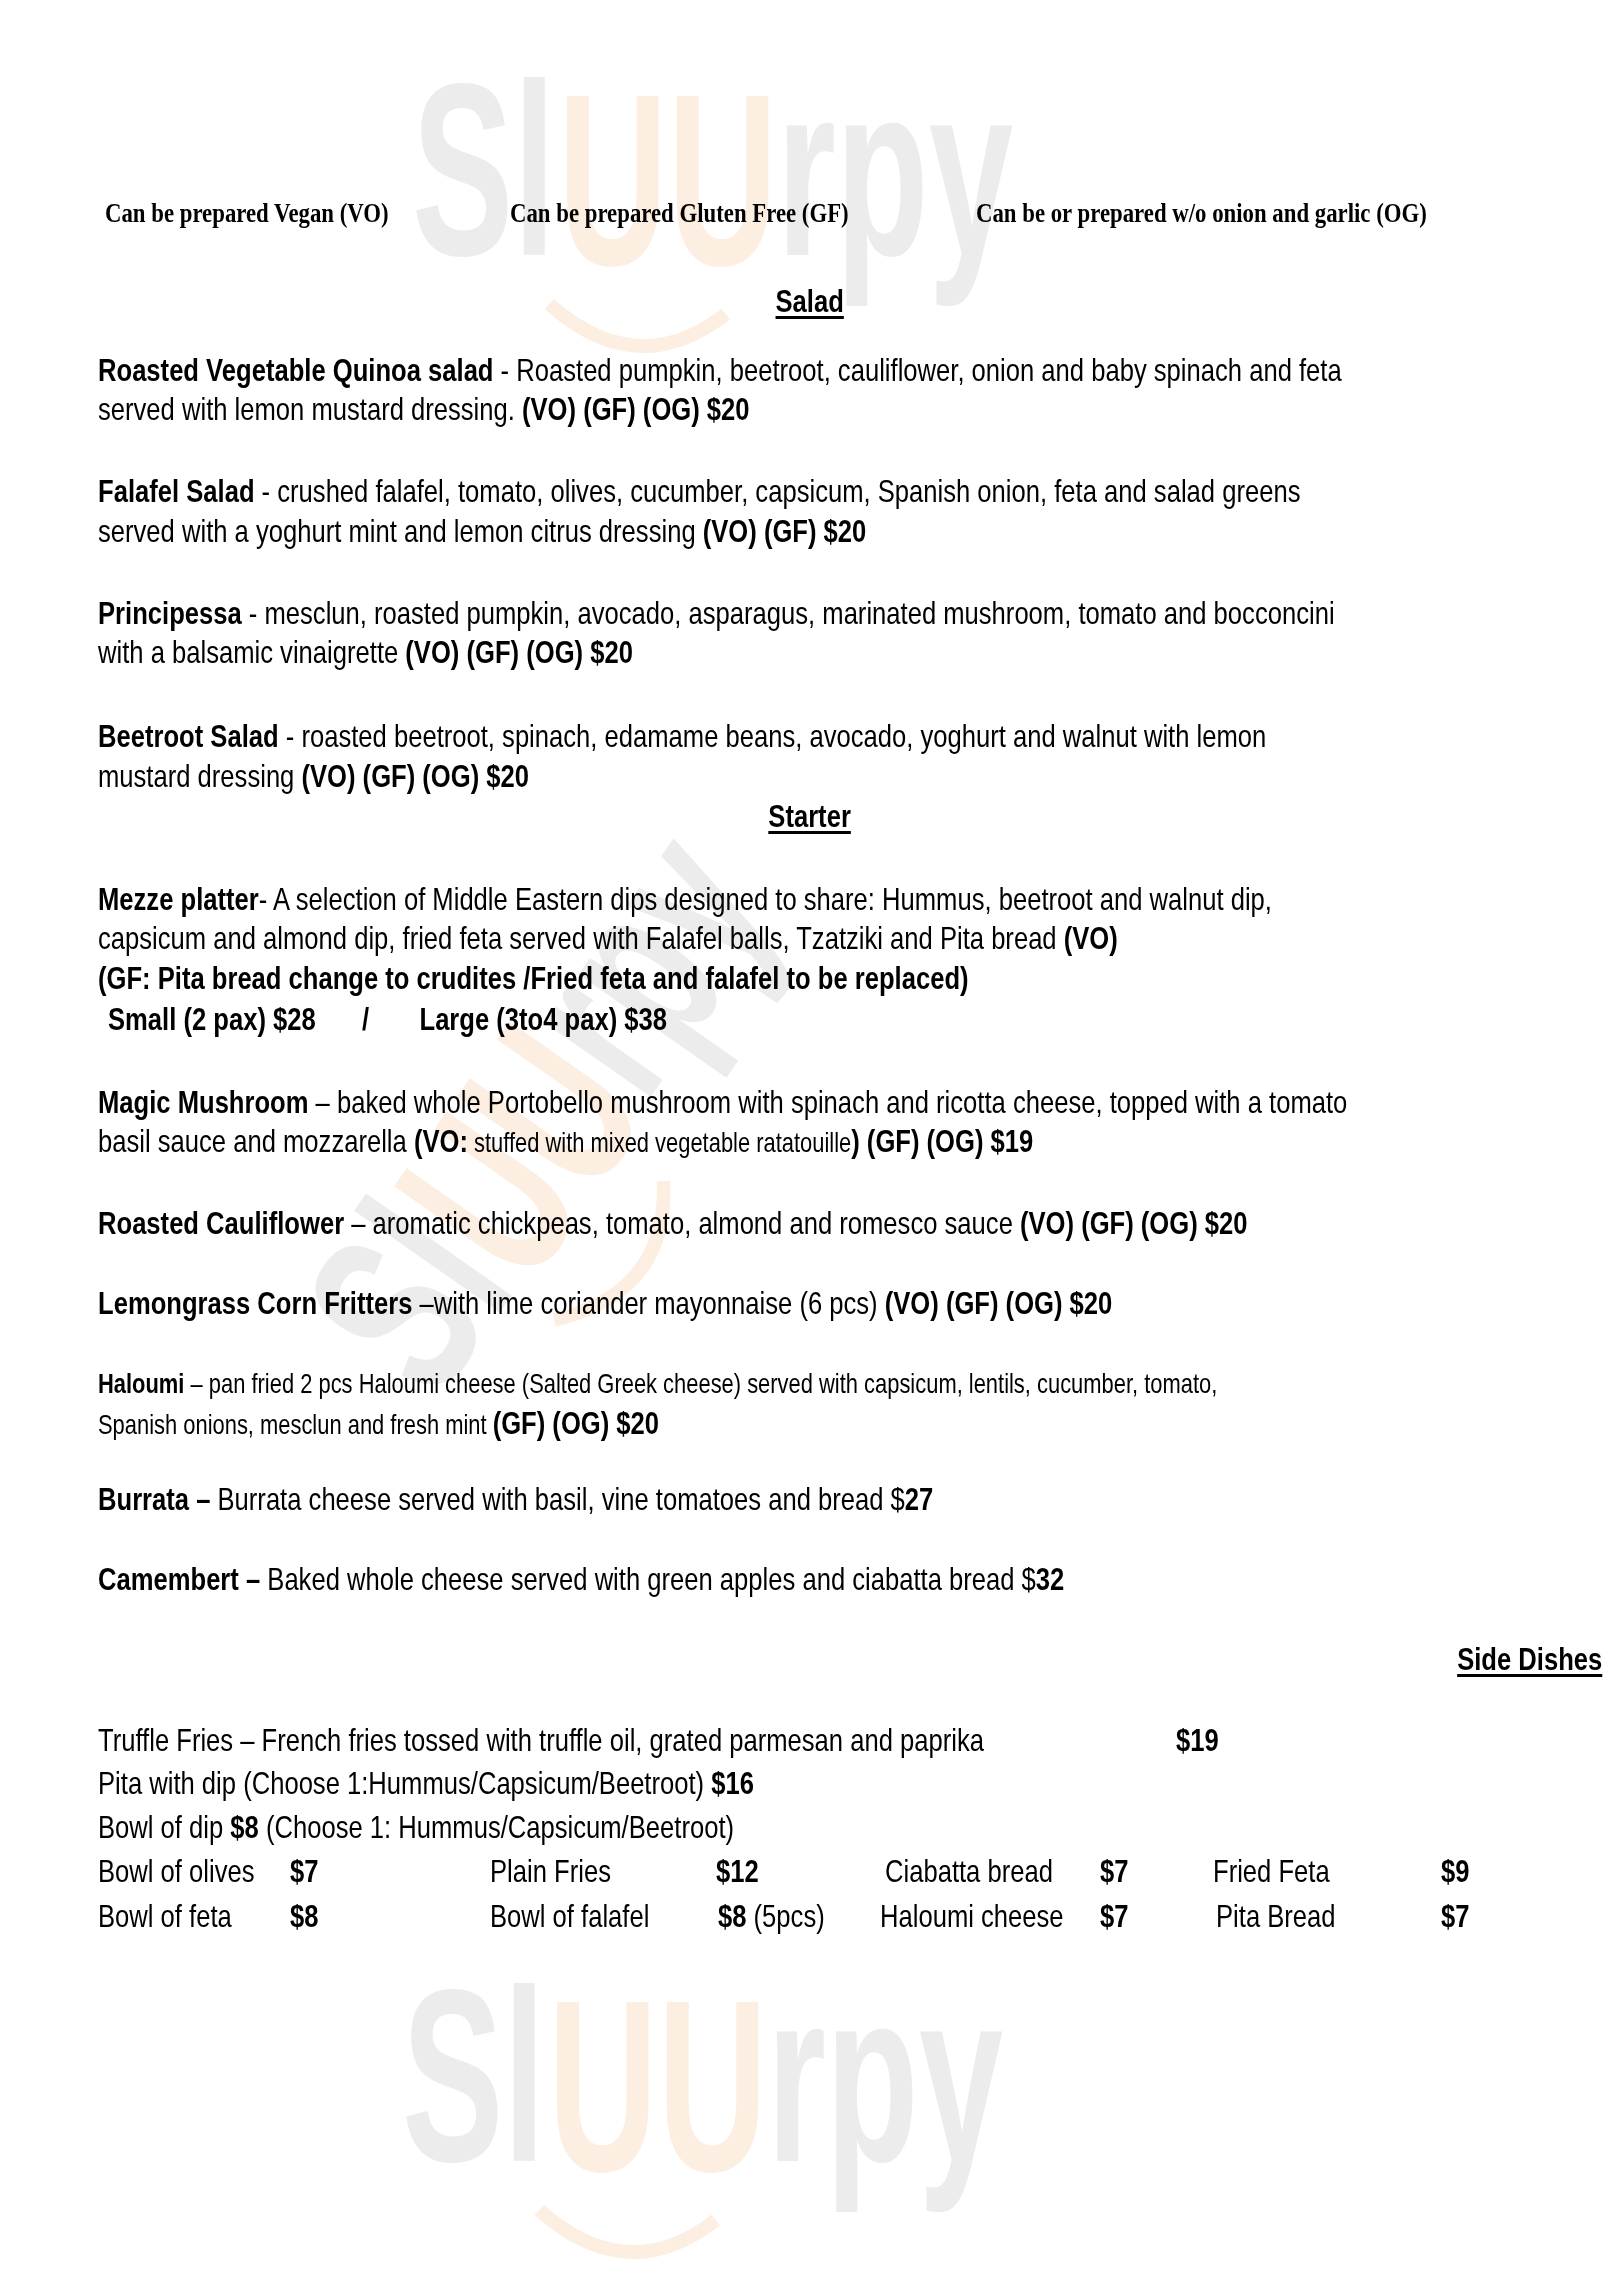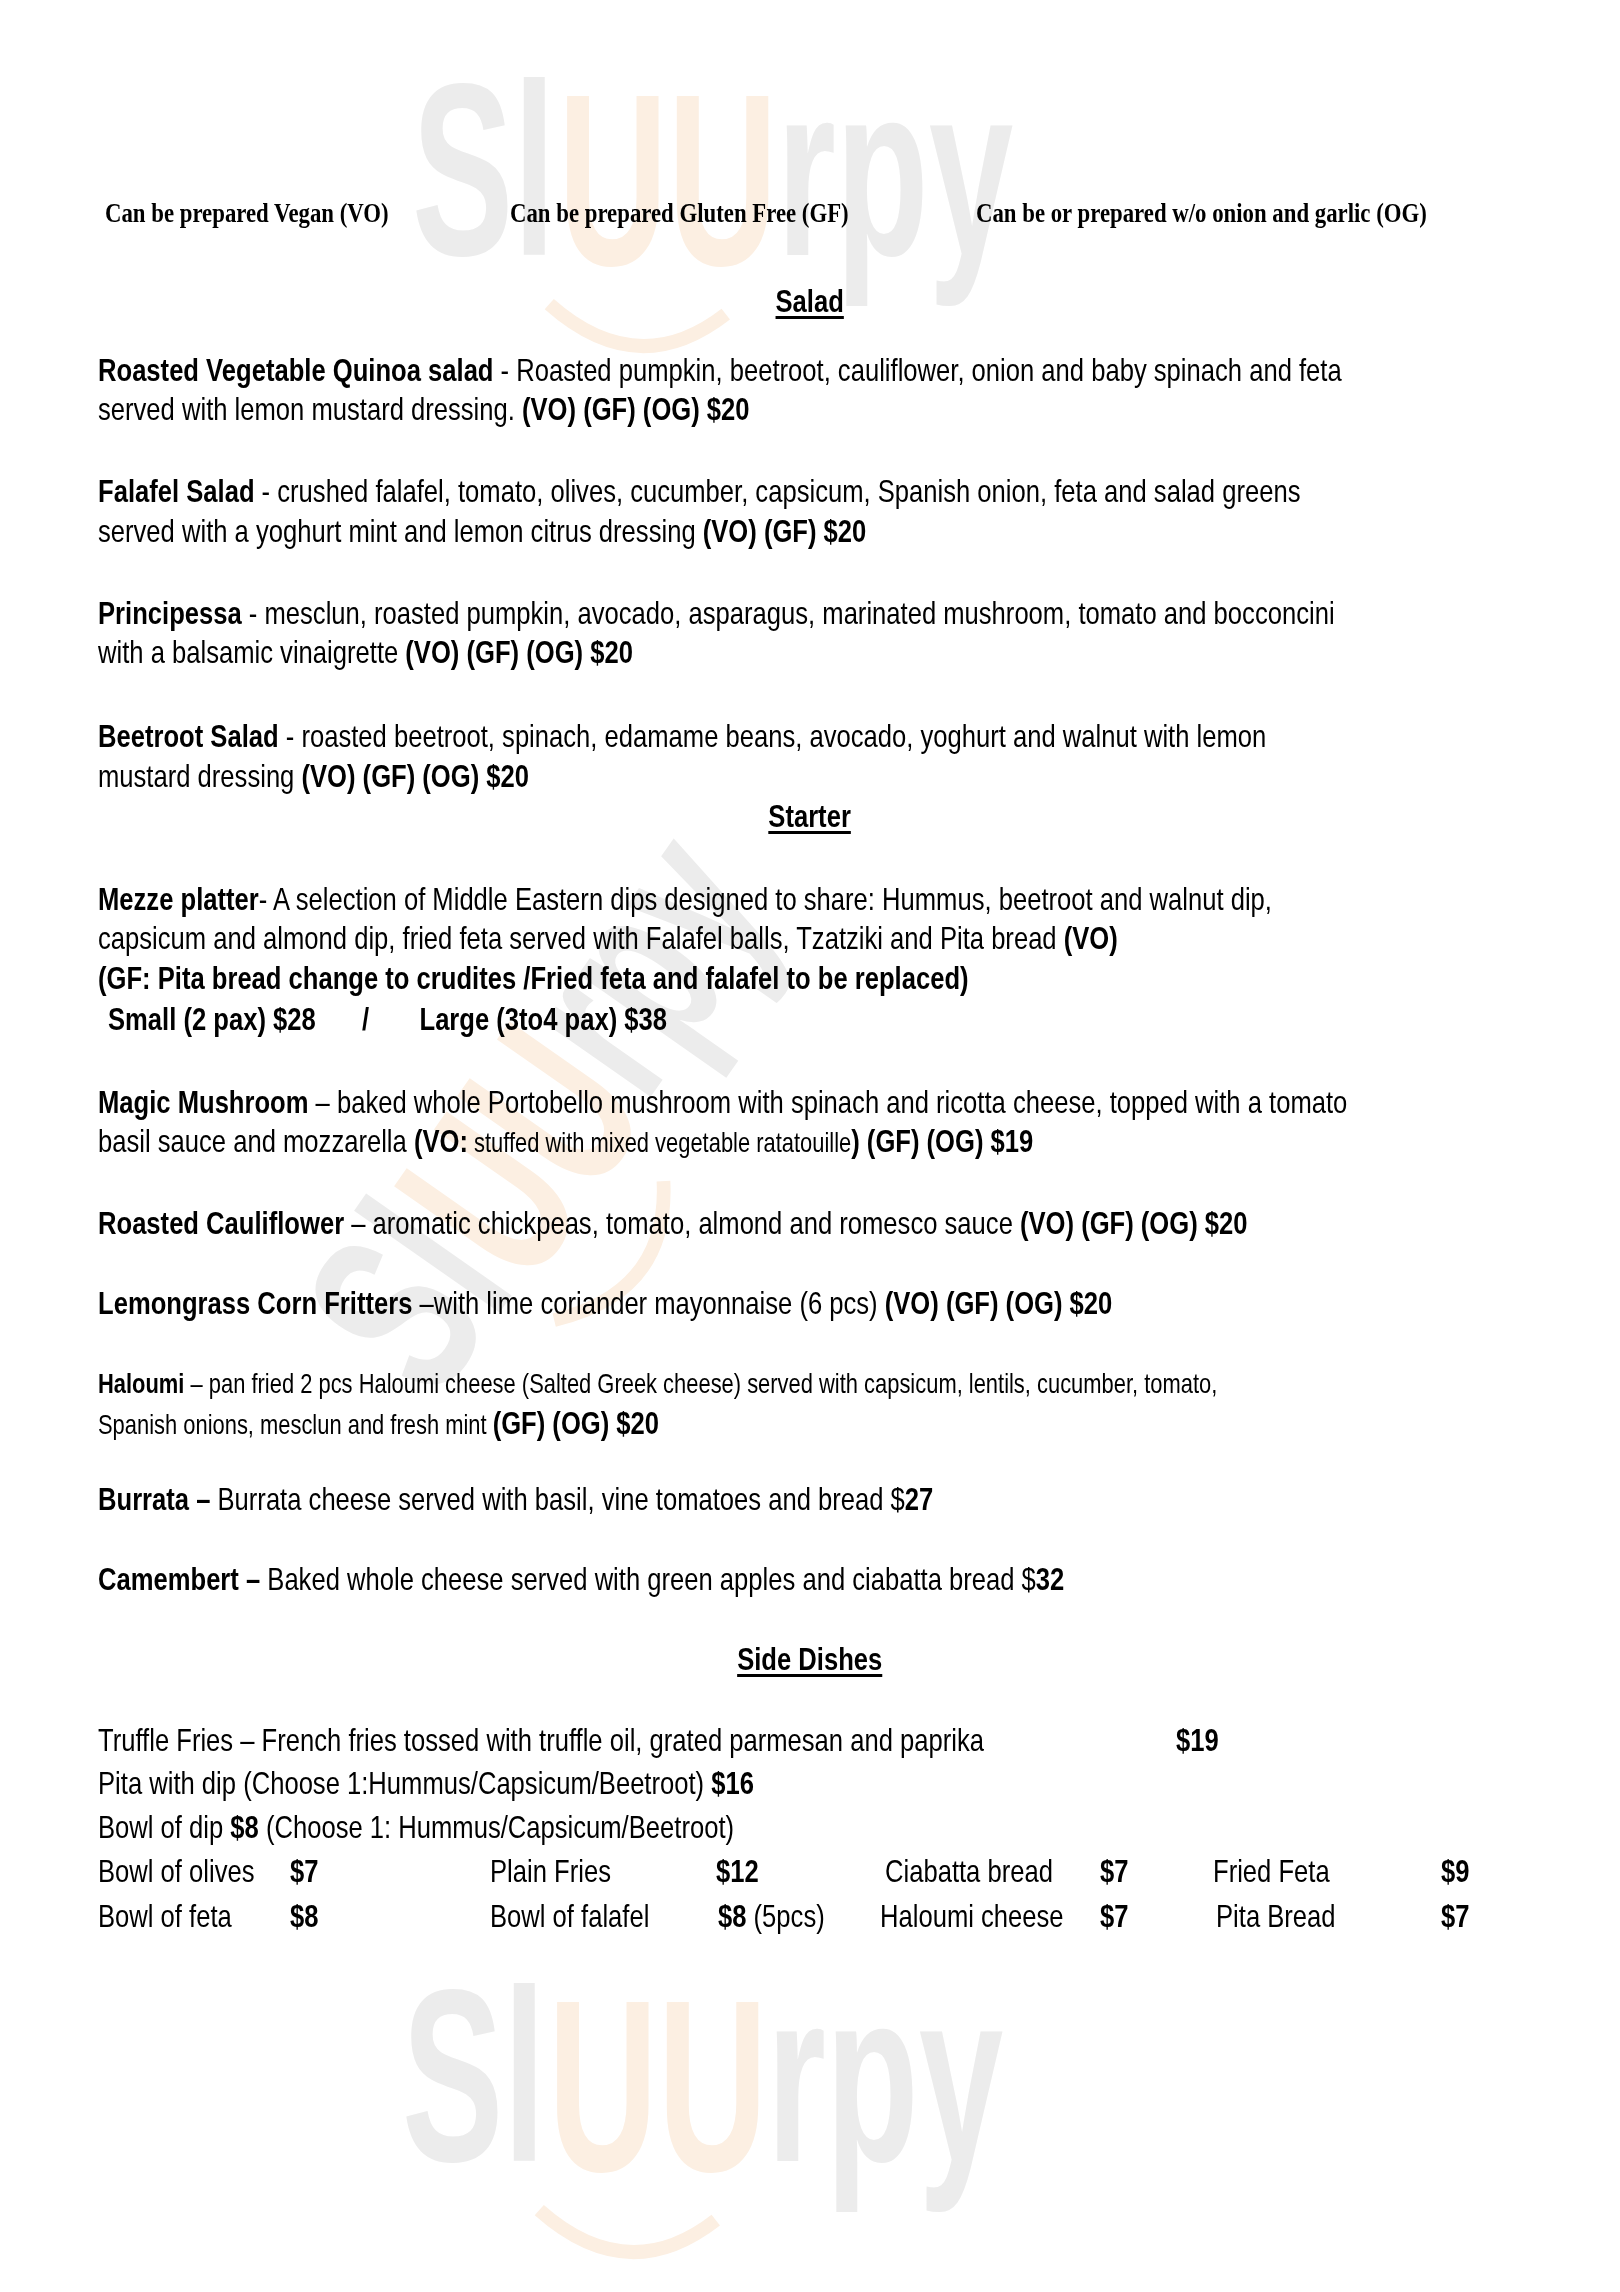--- a/index.html
+++ b/index.html
@@ -100,21 +100,21 @@
 </div>
 
 <div>
   <div class="line" style="top:1480px;"><span class="b">Burrata –</span><span> Burrata cheese served with basil, vine tomatoes and bread $</span><span class="b">27</span></div>
 </div>
 
 <div>
   <div class="line" style="top:1560px;"><span class="b">Camembert –</span><span> Baked whole cheese served with green apples and ciabatta bread $</span><span class="b">32</span></div>
 </div>
 
-<div class="heading" style="top:1640px;"><span>Side Dishes</span></div>
+<div class="heading" style="top:1640px;text-align:right;"><span>Side Dishes</span></div>
 
 <div>
   <div class="line" style="top:1721px;">Truffle Fries – French fries tossed with truffle oil, grated parmesan and paprika</div>
   <div class="cell b" style="top:1721px; left:1176px;">$19</div>
 </div>
 
 <div>
   <div class="line" style="top:1764px;"><span>Pita with dip (Choose 1:Hummus/Capsicum/Beetroot) </span><span class="b">$16</span></div>
 </div>
 

